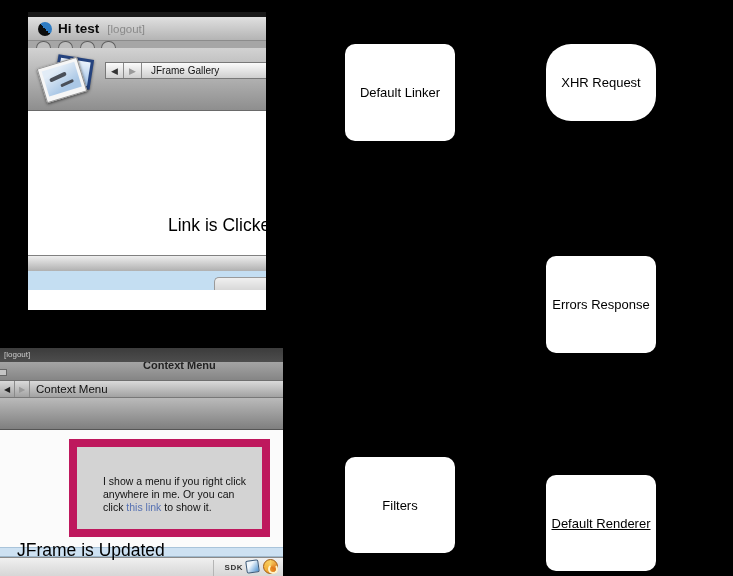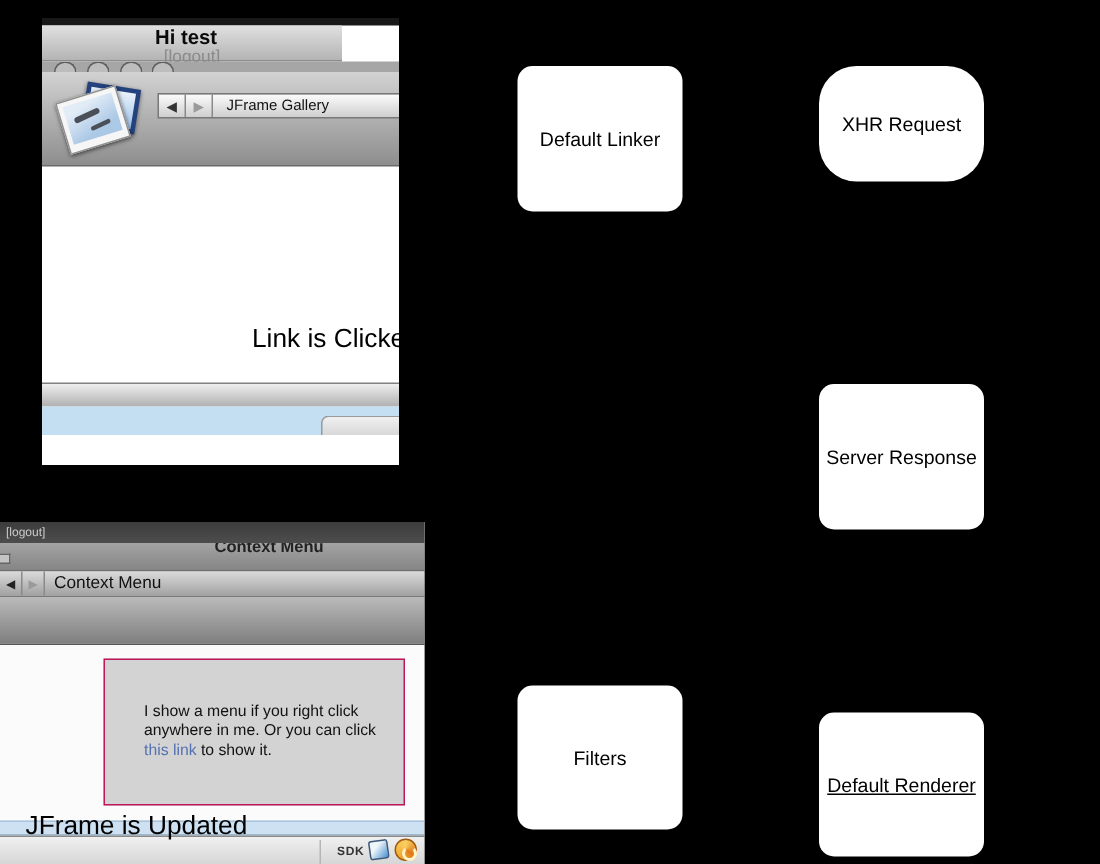--- a/index.html
+++ b/index.html
@@ -34,24 +34,24 @@
 
   .caption { position:absolute; font-size:17.5px; color:#000; white-space:nowrap; z-index:30; }
 
   
   #shot-top {
     left:28px; top:12px; width:238px; height:298px;
     background:#fff; overflow:hidden;
   }
   .t-darkstrip { left:0; top:0; width:238px; height:5px; background:#181818; }
   .t-header {
-    left:0; top:5px; width:200px; height:23px;
+    left:0; top:5px; width:238px; height:23px;
     background:linear-gradient(#e0e0e0,#b4b4b4);
     border-bottom:1px solid #8c8c8c;
-    display:flex; align-items:center;flex-direction:column;
+    display:flex; align-items:center;
   }
   .orb {
     width:14px; height:14px; border-radius:50%; margin:0 6px 0 10px;
     background:linear-gradient(225deg,#2f7cc3 50%,#0d0d0d 50%);
   }
   .t-hi { font-size:13.5px; font-weight:bold; color:#0a0a0a; margin-right:8px; }
   .t-logout { font-size:11.5px; color:#8a8a8a; }
   .t-btnstrip { left:0; top:29px; width:238px; height:7px; background:#a6a6a6; }
   .dome {
     position:absolute; top:0; width:15px; height:7px;
@@ -165,21 +165,21 @@
   .b-navbtn.fwd  { color:#9a9a9a; }
   .b-navtitle { font-size:11.5px; color:#111; padding-left:6px; align-self:center; white-space:nowrap; }
   .b-row4 {
     left:0; top:50px; width:283px; height:32px;
     background:linear-gradient(#bababa,#7f7f7f);
     border-bottom:1px solid #555; box-sizing:border-box;
   }
   .b-content { left:0; top:82px; width:283px; height:117px; background:#fbfbfb; }
   .b-panel {
     position:absolute; left:69px; top:9px; width:201px; height:98px;
-    background:#d3d3d3; border:1px solid #be185d; box-sizing:border-box;
+    background:#d3d3d3; border:8px solid #be185d; box-sizing:border-box;
     font-size:10.5px; line-height:13px; color:#111;
     padding:28px 12px 0 26px;
   }
   .b-panel a { color:#5671b2; text-decoration:none; }
   .b-bluebar {
     left:0; top:199px; width:283px; height:10px;
     background:#cde1f2; border-top:1px solid #a9c4da; border-bottom:1px solid #9fb8cc;
     box-sizing:border-box;
   }
   .b-statusbar {
@@ -259,21 +259,21 @@
   <div class="abs t-scrolltab"></div>
 </div>
 
 <div class="flow-box" id="box-default-linker">
   <span>Default Linker</span>
 </div>
 <div class="flow-box" id="box-xhr-request">
   <span>XHR Request</span>
 </div>
 <div class="flow-box" id="box-server-response">
-  <span>Server Response</span>
+  <span>Errors Response</span>
 </div>
 <div class="flow-box" id="box-default-renderer">
   <span>Default Renderer</span>
 </div>
 <div class="flow-box" id="box-filters">
   <span>Filters</span>
 </div>
 
 <svg class="arrow a-right1" viewBox="0 0 46 40">
     <use href="#block-arrow"></use>

